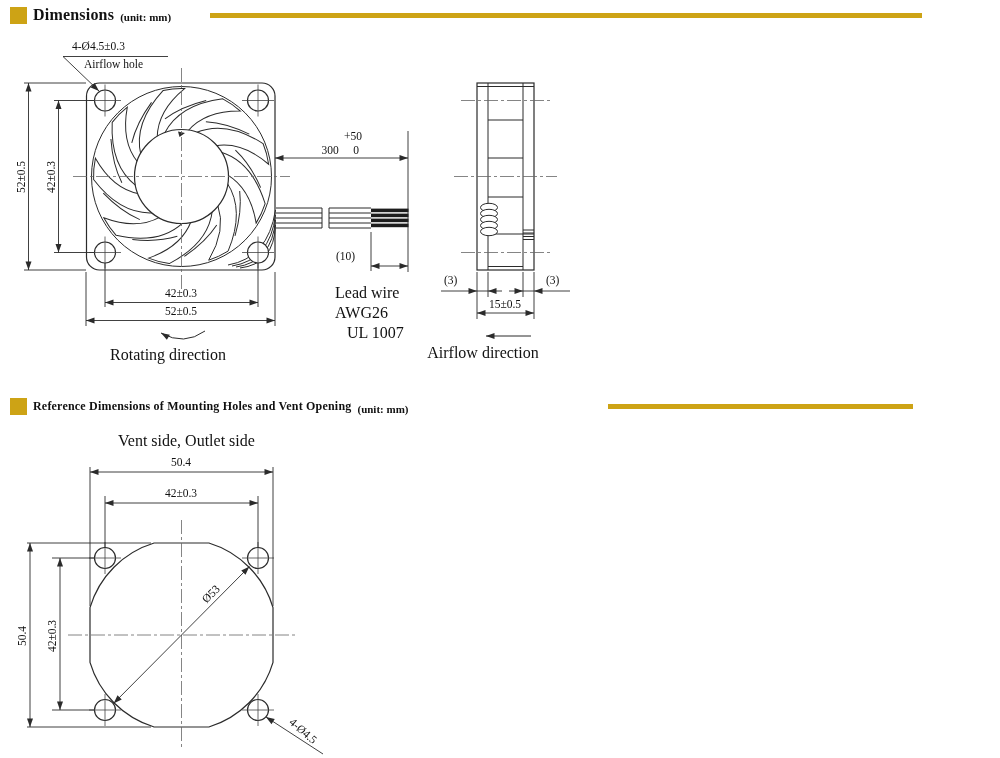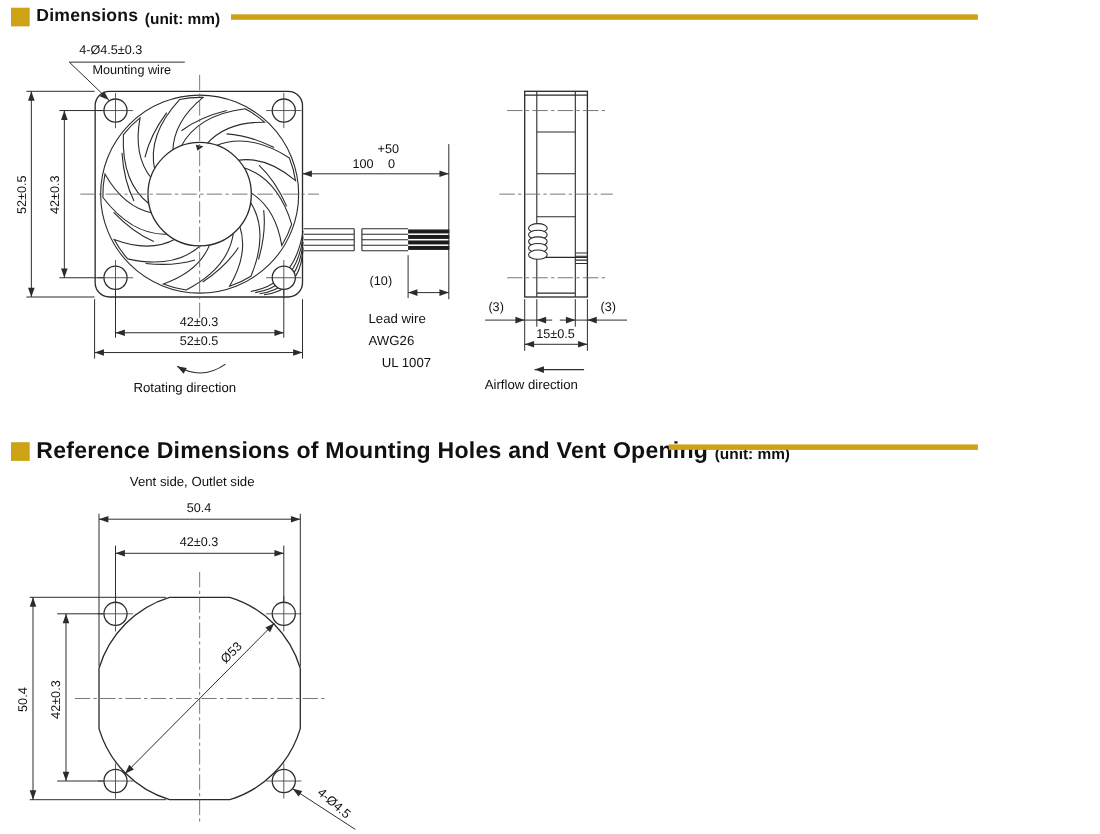--- a/index.html
+++ b/index.html
@@ -1,45 +1,45 @@
 <!DOCTYPE html>
 <html style="--accent: #CDA315;"><head>
 <meta charset="utf-8">
 <style>
   html,body{margin:0;padding:0;background:#fff;}
   #page{position:relative;width:889px;height:758px;background:#fff;overflow:hidden;
-        font-family:Liberation Sans, sans-serif;color:#111;}
+        font-family:Liberation Serif, serif;color:#111;padding-left:44px;}
   svg{position:absolute;left:0;top:0;}
   .lbl{position:absolute;font-size:11.5px;line-height:1.1;color:#111;white-space:nowrap;}
-  .big{font-size:12px;}
+  .big{font-size:16px;}
   .c{transform:translateX(-50%);}
   .rotl{transform:translate(-50%,-50%) rotate(-90deg);}
   .rot45{transform:translate(-50%,-50%) rotate(-45deg);}
   .rot42{transform:translate(-50%,-50%) rotate(41deg);}
   .hdr{position:absolute;left:10px;display:flex;align-items:center;gap:6px;}
   .bullet{width:17px;height:17px;background:var(--accent,#CDA315);display:inline-block;flex:0 0 auto;}
   .htitle{font-weight:bold;font-size:16px;letter-spacing:0.2px;white-space:nowrap;}
-  .hunit{font-weight:bold;font-size:14px;position:relative;top:2px;white-space:nowrap;}
+  .hunit{font-weight:bold;font-size:11px;position:relative;top:2px;white-space:nowrap;}
   .goldline{position:absolute;height:5px;background:var(--accent,#CDA315);}
 </style>
 </head>
 <body>
 
 <div id="page">
 
   <div class="hdr" style="top:6px">
     <span class="bullet"></span>
     <span class="htitle">Dimensions</span>
     <span class="hunit">(unit: mm)</span>
   </div>
   <div class="goldline" style="left:210px;top:13px;width:712px"></div>
 
   <div class="hdr" style="top:398px">
     <span class="bullet"></span>
-    <span class="htitle" style="font-size:21px">Reference Dimensions of Mounting Holes and Vent Opening</span>
+    <span class="htitle" style="font-size:12px">Reference Dimensions of Mounting Holes and Vent Opening</span>
     <span class="hunit">(unit: mm)</span>
   </div>
   <div class="goldline" style="left:608px;top:404px;width:305px"></div>
 
   <svg width="1000" height="758" viewBox="0 0 1000 758">
     <defs>
       <path id="ah" d="M0,0 L-8.5,-3 L-8.5,3 Z"></path>
     </defs>
 
     <g stroke="#2b2b2b" fill="none" stroke-width="1.2">
@@ -244,28 +244,28 @@
         </g>
       </g>
       <g stroke-width="0.9">
         <line x1="266" y1="717" x2="323" y2="754"></line>
         <use href="#ah" fill="#2b2b2b" stroke="none" transform="translate(266,717) rotate(213)"></use>
       </g>
     </g>
   </svg>
 
   <span class="lbl" style="left:72px;top:40px">4-Ø4.5±0.3</span>
-  <span class="lbl" style="left:84px;top:58px">Mounting wire</span>
+  <span class="lbl" style="left:84px;top:58px">Airflow hole</span>
   <span class="lbl rotl" style="left:21px;top:177px">52±0.5</span>
   <span class="lbl rotl" style="left:51px;top:177px">42±0.3</span>
   <span class="lbl c" style="left:181px;top:287px">42±0.3</span>
   <span class="lbl c" style="left:181px;top:305px">52±0.5</span>
   <span class="lbl c big" style="left:168px;top:346px">Rotating direction</span>
 
-  <span class="lbl c" style="left:330px;top:144px">100</span>
+  <span class="lbl c" style="left:330px;top:144px">300</span>
   <span class="lbl c" style="left:353px;top:130px">+50</span>
   <span class="lbl c" style="left:356px;top:144px">0</span>
   <span class="lbl" style="left:336px;top:250px">(10)</span>
   <span class="lbl big" style="left:335px;top:284px">Lead wire</span>
   <span class="lbl big" style="left:335px;top:304px">AWG26</span>
   <span class="lbl big" style="left:347px;top:324px">UL 1007</span>
 
   <span class="lbl" style="left:444px;top:274px">(3)</span>
   <span class="lbl" style="left:546px;top:274px">(3)</span>
   <span class="lbl c" style="left:505px;top:298px">15±0.5</span>

